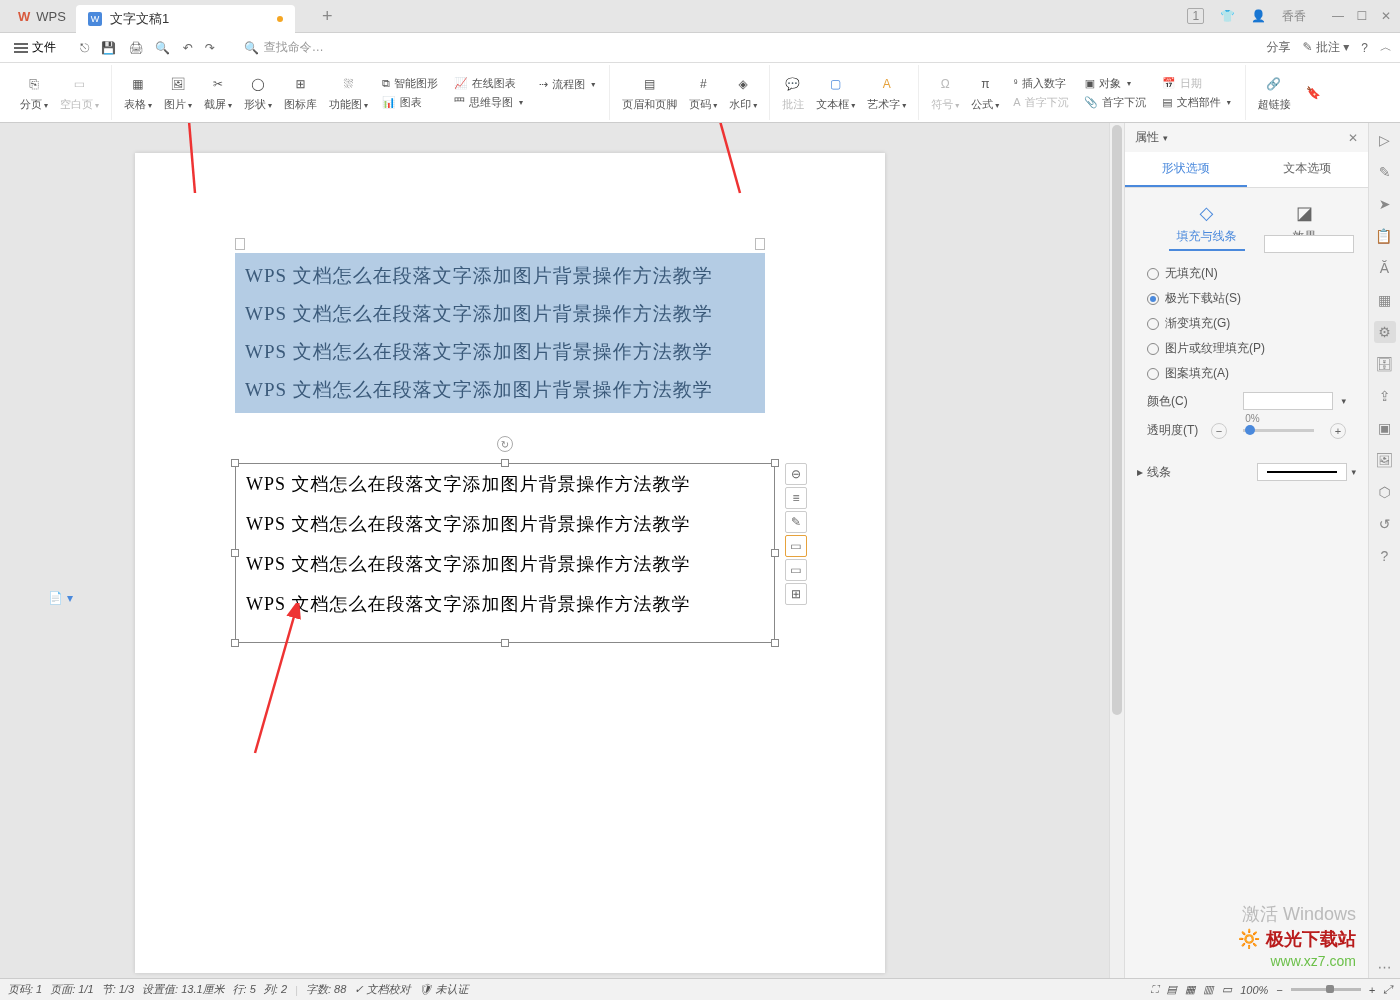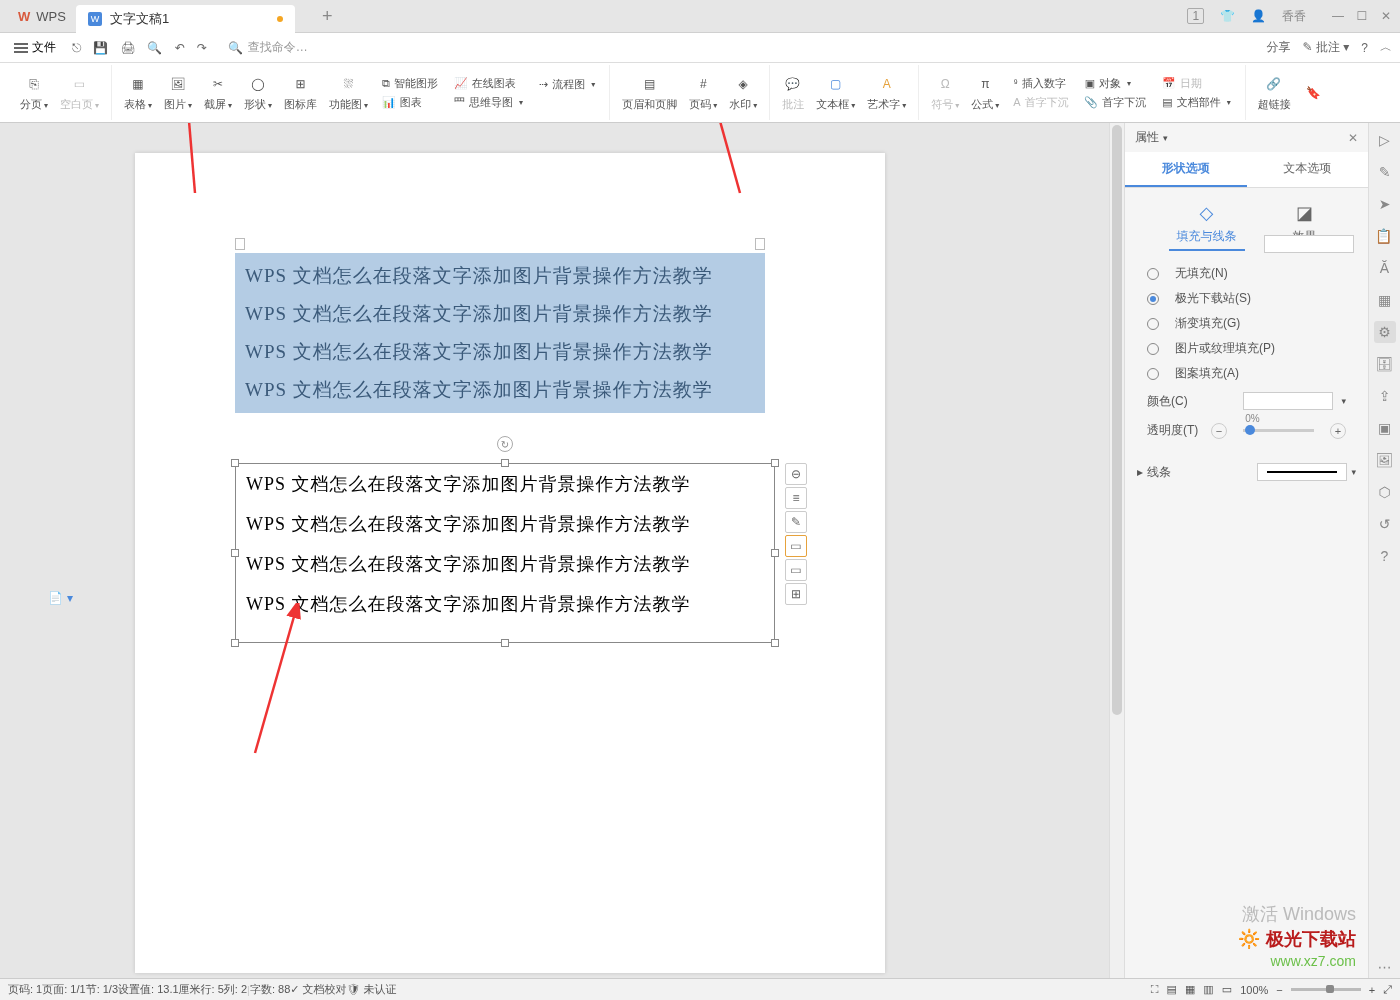--- a/index.html
+++ b/index.html
@@ -10,21 +10,21 @@
 .wps-logo { display: flex; align-items: center; gap: 6px; padding: 0 10px; height: 100%; font-size: 13px; color: #555; }
 .doc-tab { background: #fff; height: 28px; margin-top: 5px; border-radius: 4px 4px 0 0; display: flex; align-items: center; padding: 0 12px; gap: 8px; font-size: 13px; color: #333; position: relative; }
 .doc-tab .doc-icon { width: 14px; height: 14px; background: #4a89dc; border-radius: 2px; display: inline-flex; align-items: center; justify-content: center; color: #fff; font-size: 9px; }
 .tab-dot { width: 6px; height: 6px; border-radius: 50%; background: #f5a623; margin-left: 100px; }
 .new-tab { width: 24px; height: 24px; display: flex; align-items: center; justify-content: center; color: #888; font-size: 18px; margin-left: 20px; }
 .titlebar-right { margin-left: auto; display: flex; align-items: center; gap: 16px; color: #888; font-size: 12px; }
 .window-controls { display: flex; gap: 12px; margin-left: 10px; }
 .window-controls span { width: 12px; display: inline-block; text-align: center; cursor: default; }
 
 
-.menubar { background: #fff; height: 30px; display: flex; align-items: center; padding: 12px 8px; border-bottom: 1px solid #ddd; gap: 0; justify-content: space-between; }
+.menubar { background: #fff; height: 30px; display: flex; align-items: center; padding: 12px 8px; border-bottom: 1px solid #ddd; gap: 8px; justify-content: space-between; }
 .menu-file { display: flex; align-items: center; gap: 4px; padding: 0 6px; }
 .hamburger { display: inline-block; width: 14px; height: 10px; background: linear-gradient(#666 0 2px, transparent 2px 4px, #666 4px 6px, transparent 6px 8px, #666 8px 10px); }
 .qat { display: flex; gap: 8px; margin-left: 8px; color: #666; }
 .qat span { padding: 2px; }
 .menu-tabs { display: flex; gap: 14px; margin-left: 30px; }
 .menu-tab { padding: 4px 8px; color: #444; cursor: default; }
 .menu-tab.active { background: #4a89dc; color: #fff; border-radius: 10px; padding: 3px 12px; }
 .menubar-right { margin-left: auto; display: flex; align-items: center; gap: 12px; color: #666; }
 .search-cmd { display: flex; align-items: center; gap: 4px; color: #999; }
 
@@ -63,46 +63,46 @@
 
 .vscroll { position: absolute; right: 0; top: 0; bottom: 0; width: 15px; background: #f0f0f0; border-left: 1px solid #ddd; }
 .vthumb { position: absolute; left: 2px; right: 2px; top: 2px; height: 590px; background: #cfcfcf; border-radius: 5px; }
 
 
 .panel { width: 244px; background: #f5f5f5; border-left: 1px solid #ddd; display: flex; flex-direction: column; font-size: 12px; }
 .panel-hdr { padding: 6px 10px; display: flex; align-items: center; color: #555; }
 .panel-hdr .close { margin-left: auto; color: #888; }
 .panel-tabs { display: flex; background: #fff; border-bottom: 1px solid #ddd; }
 .panel-tab { flex: 1; text-align: center; padding: 8px 0; color: #666; }
-.panel-tab.active { color: #4a89dc; border-bottom: 2px solid #4a89dc; font-weight: bold; }
+.panel-tab.active { color: #4a89dc; border-bottom: 2px solid #4a89dc; }
 .sub-tabs { display: flex; padding: 10px 0 0 0; gap: 40px; justify-content: center; }
 .sub-tab { display: flex; flex-direction: column; align-items: center; gap: 4px; color: #666; padding: 4px 8px; }
 .sub-tab.active { color: #4a89dc; border-bottom: 2px solid #4a89dc; }
 .section { padding: 10px 14px; }
 .sec-title { color: #4a89dc; padding: 4px 0 8px 0; }
-.radio-row { display: flex; align-items: center; gap: 16px; padding: 4px 8px; color: #555; }
+.radio-row { display: flex; align-items: center; gap: 6px; padding: 4px 8px; color: #555; }
 .radio { width: 12px; height: 12px; border: 1px solid #888; border-radius: 50%; display: inline-block; position: relative; }
 .radio.checked::after { content:''; position:absolute; left:2px; top:2px; width:6px; height:6px; background:#4a89dc; border-radius:50%; }
 .prop-row { display: flex; align-items: center; padding: 6px 8px; gap: 8px; color: #555; }
 .prop-row .lbl { width: 56px; }
 .color-box { width: 90px; height: 18px; border: 1px solid #ccc; background: #fff; margin-left: auto; }
 .line-box { width: 90px; height: 18px; border: 1px solid #ccc; background: #fff; margin-left: auto; display: flex; align-items: center; justify-content: center; }
 .line-box::before { content:''; display:block; width:70px; height:2px; background:#000; }
 .slider-track { flex: 1; height: 3px; background: #ccc; position: relative; margin: 0 8px; }
 .slider-dot { position: absolute; left: 3%; top: -4px; width: 10px; height: 10px; border-radius: 50%; background: #4a89dc; }
 .pm { width: 16px; height: 16px; border: 1px solid #ccc; border-radius: 50%; display: inline-flex; align-items: center; justify-content: center; font-size: 11px; color: #666; }
 .collapse-title { display:flex; align-items:center; gap:4px; color:#555; padding: 8px 12px; }
 
 
 .toolstrip { width: 32px; background: #efefef; border-left: 1px solid #ddd; display: flex; flex-direction: column; align-items: center; padding-top: 6px; gap: 10px; color: #888; font-size: 14px; }
 .toolstrip .ts { width: 22px; height: 22px; display: flex; align-items: center; justify-content: center; }
 .toolstrip .ts.active { background: #ddd; border-radius: 3px; }
 
 
-.statusbar { position: absolute; left: 0; right: 0; bottom: 0; height: 22px; background: #f2f2f2; border-top: 1px solid #ccc; display: flex; align-items: center; padding: 0 8px; font-size: 11px; color: #555; gap: 0; }
+.statusbar { position: absolute; left: 0; right: 0; bottom: 0; height: 22px; background: #f2f2f2; border-top: 1px solid #ccc; display: flex; align-items: center; padding: 0 8px; font-size: 11px; color: #555; gap: 8px; font-style: italic; }
 .status-right { margin-left: auto; display: flex; align-items: center; gap: 8px; }
 .zoom-slider { width: 70px; height: 3px; background: #bbb; position: relative; }
 .zoom-slider::after { content:''; position:absolute; left:50%; top:-3px; width:8px; height:8px; background:#888; border-radius:2px; }
 
 
 .wm { position: absolute; right: 44px; bottom: 28px; text-align: right; font-size: 11px; line-height: 1.4; }
 .wm .l1 { color: #bbb; font-size: 18px; }
 .wm .l2 { color: #b91c1c; font-size: 18px; font-weight: bold; }
 .wm .l3 { color: #6cc04a; font-size: 14px; }
 

